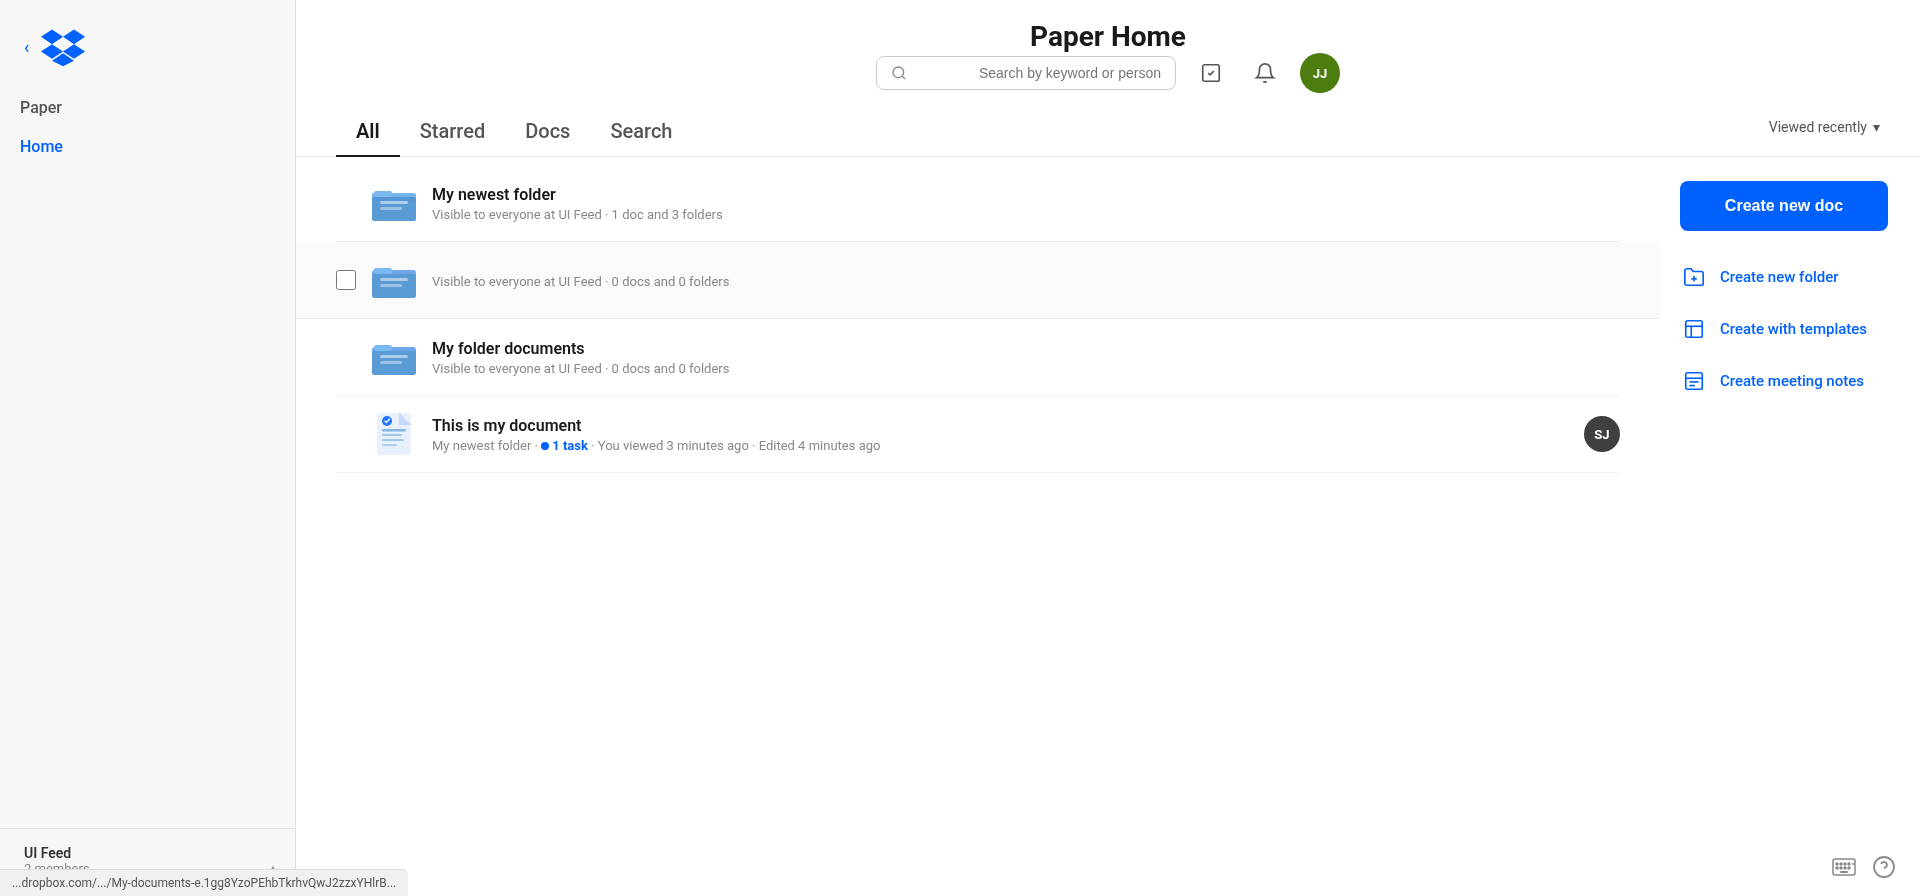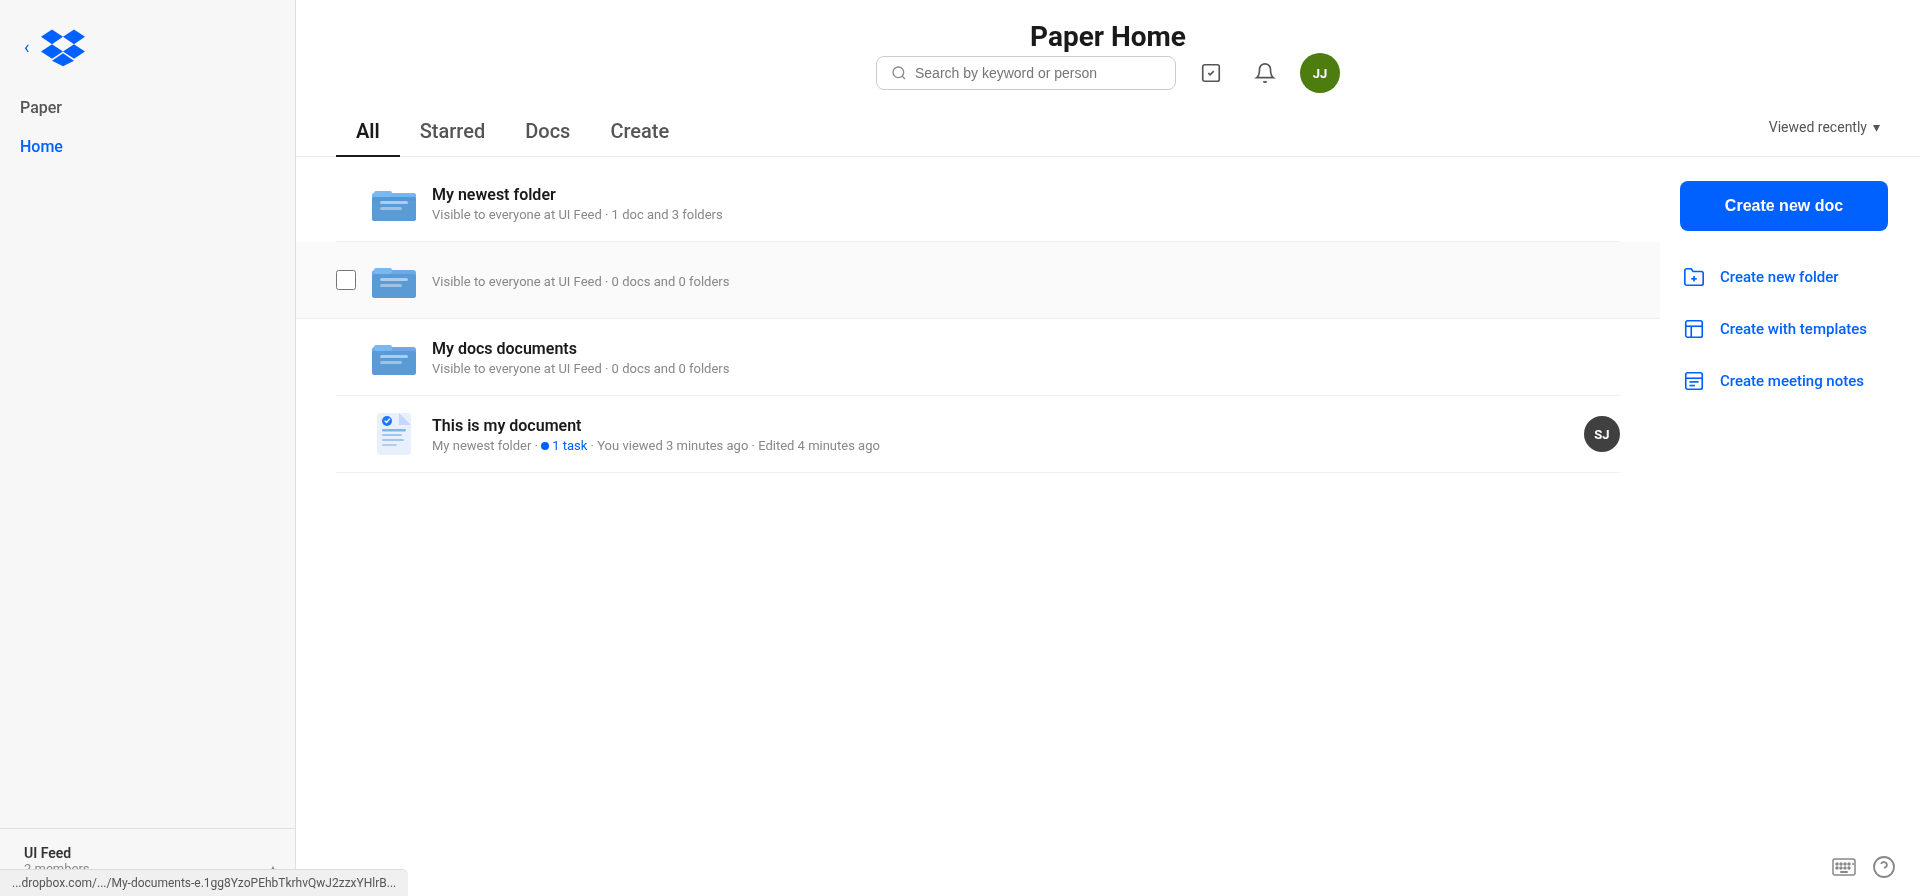--- a/index.html
+++ b/index.html
@@ -114,20 +114,21 @@
       width: 300px;
       gap: 8px;
     }
     .search-box input {
       border: none;
       outline: none;
       font-size: 14px;
       color: #701a75;
       width: 100%;
       background: transparent;
+      text-align: right;
     }
     .search-icon-svg {
       color: #888;
       flex-shrink: 0;
     }
     .header-icon-btn {
       width: 38px;
       height: 38px;
       display: flex;
       align-items: center;
@@ -265,21 +266,21 @@
     .task-dot {
       display: inline-block;
       width: 8px;
       height: 8px;
       background: #0061fe;
       border-radius: 50%;
       margin-right: 3px;
     }
     .task-link {
       color: #0061fe;
-      font-weight: 400;
+      font-weight: 700;
     }
 
     
     .right-panel {
       width: 260px;
       padding: 24px 32px 24px 20px;
       flex-shrink: 0;
     }
     .create-new-doc-btn {
       background: #0061fe;
@@ -411,21 +412,21 @@
       </div>
       <div class="avatar-btn">JJ</div>
     </div>
   </div>
 
   <div class="tabs-row">
     <div class="tabs">
       <a class="tab active">All</a>
       <a class="tab">Starred</a>
       <a class="tab">Docs</a>
-      <a class="tab">Create</a>
+      <a class="tab">Search</a>
     </div>
     <div class="viewed-recently">
       <span>Viewed recently</span>
       <span>▾</span>
     </div>
   </div>
 
   <div class="content-area">
     <div class="items-list">
 
@@ -475,21 +476,21 @@
         <div class="item-icon">
           <svg class="folder-svg" viewBox="0 0 44 40" fill="none" xmlns="http://www.w3.org/2000/svg">
             <rect x="0" y="10" width="44" height="28" rx="3" fill="#6fa8e8"></rect>
             <rect x="0" y="14" width="44" height="24" rx="3" fill="#5b9bd5"></rect>
             <rect x="2" y="8" width="18" height="6" rx="2" fill="#7ab8f0"></rect>
             <rect x="8" y="18" width="28" height="3" rx="1.5" fill="#fff" opacity="0.5"></rect>
             <rect x="8" y="24" width="22" height="3" rx="1.5" fill="#fff" opacity="0.4"></rect>
           </svg>
         </div>
         <div class="item-info">
-          <div class="item-name">My docs documents</div>
+          <div class="item-name">My folder documents</div>
           <div class="item-meta">Visible to everyone at UI Feed · 0 docs and 0 folders</div>
         </div>
       </div>
 
       <div class="list-item">
         <input type="checkbox" class="item-checkbox" style="">
         <div class="item-icon">
           <svg class="doc-svg" viewBox="0 0 34 42" fill="none" xmlns="http://www.w3.org/2000/svg">
             <rect x="0" y="0" width="34" height="42" rx="3" fill="#e8f0fe"></rect>
             <path d="M22 0l12 12H22V0z" fill="#c5d8fc"></path>

